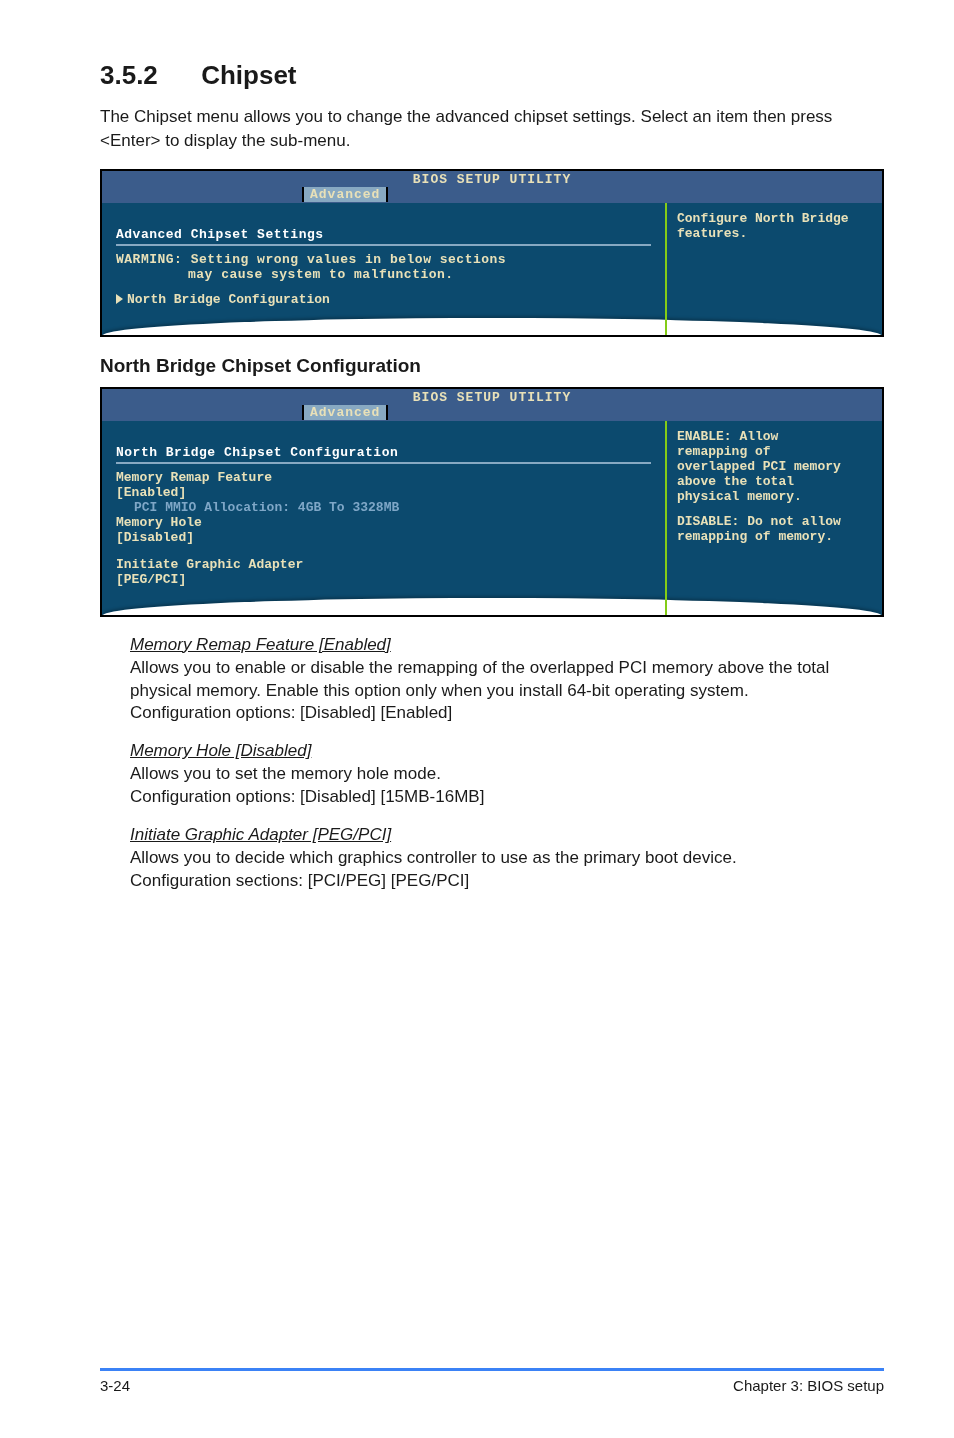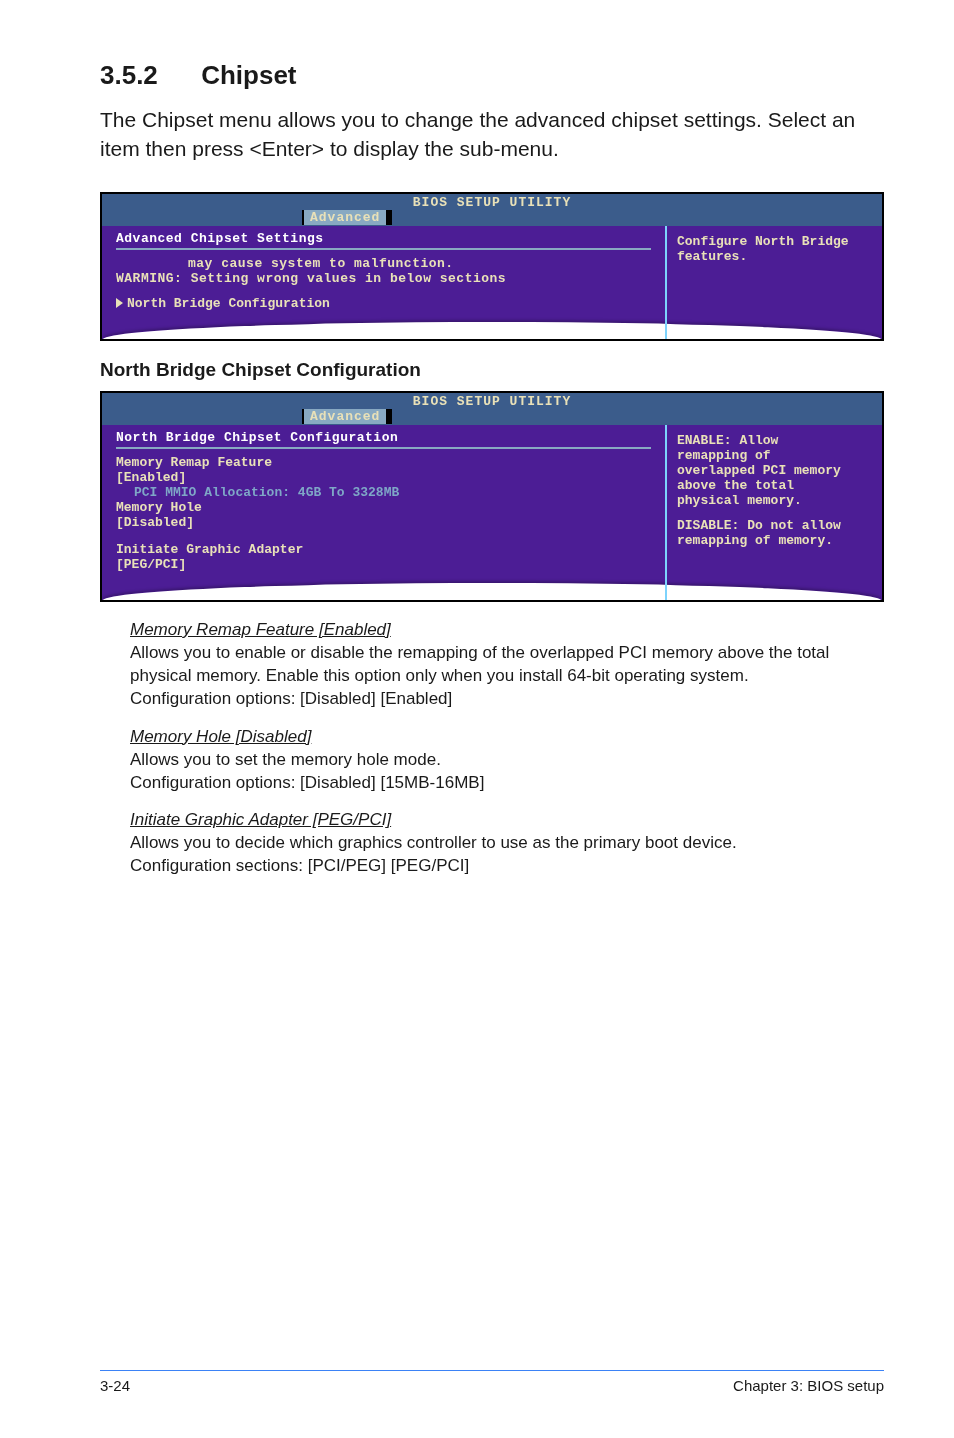--- a/index.html
+++ b/index.html
@@ -11,27 +11,27 @@
     color: #1a1a1a;
     padding: 60px 70px 40px 100px;
     position: relative;
   }
   h2.section-num {
     font-size: 26px;
     font-weight: bold;
     margin-bottom: 14px;
   }
   .para {
-    font-size: 21px;
+    font-size: 17px;
     line-height: 1.4;
-    margin-bottom: 28px;
+    margin-bottom: 16px;
   }
   .bios-box {
     border: 2px solid #000;
-    background: #4c1d95;
+    background: #0c4a6e;
     margin-bottom: 18px;
     font-family: "Courier New", monospace;
     font-size: 13px;
     overflow: hidden;
   }
   .bios-header {
     background: #3b5c8b;
     color: #e9e1b8;
     text-align: center;
     padding: 1px 0;
@@ -45,29 +45,29 @@
     justify-content: flex-start;
     padding-left: 200px;
   }
   .bios-tab {
     color: #e9e1b8;
     background: #88a9c2;
     padding: 0 6px;
     font-weight: bold;
     letter-spacing: 1px;
     border-left: 2px solid #000;
-    border-right: 6px solid #000000;
+    border-right: 2px solid #000000;
   }
   .bios-body {
     display: flex;
   }
   .bios-left {
     flex: 1;
-    padding: 5px 14px 28px 14px;
-    border-right: 2px solid #7dd3fc;
+    padding: 24px 14px 28px 14px;
+    border-right: 2px solid #84cc16;
     color: #e9e1b8;
   }
   .bios-right {
     width: 215px;
     flex: 0 0 215px;
     padding: 8px 10px 28px 10px;
     color: #e9e1b8;
   }
   .bios-title-line {
     color: #ffffff;
@@ -108,21 +108,21 @@
     margin: 14px 0 10px 0;
   }
   .content-block { padding-left: 30px; margin-top: 10px; }
   .item-title { font-style: italic; text-decoration: underline; font-size:17px; margin-bottom:2px; }
   .item-body { font-size:17px; line-height:1.35; margin-bottom:16px; }
   .footer {
     position: absolute;
     bottom: 44px;
     left: 100px;
     right: 70px;
-    border-top: 1px solid #3b82f6;
+    border-top: 3px solid #3b82f6;
     padding-top: 6px;
     display:flex;
     justify-content:space-between;
     font-size:15px;
     margin-top:25px;
   }
   .bios-curve-wrap {
     position:relative;
   }
   .bios-curve {
@@ -151,22 +151,22 @@
   <div class="bios-header">
     <span>BIOS SETUP UTILITY</span>
     <div class="bios-tabs">
       <span class="bios-tab">Advanced</span>
     </div>
   </div>
   <div class="bios-body">
     <div class="bios-left">
       <div class="bios-title-line">Advanced Chipset Settings</div>
       <hr class="bios-hr">
+      <div class="bios-warning">WARMING: Setting wrong values in below sections</div>
       <div class="bios-warning" style="padding-left:72px;">may cause system to malfunction.</div>
-      <div class="bios-warning">WARMING: Setting wrong values in below sections</div>
       <div class="bios-link">
         <span class="arrow-right"></span><span>North Bridge Configuration</span>
       </div>
     </div>
     <div class="bios-right">
       <div style="font-weight:bold;">Configure North Bridge</div>
       <div style="font-weight:bold;">features.</div>
     </div>
   </div>
   <div class="bios-curve"></div>

